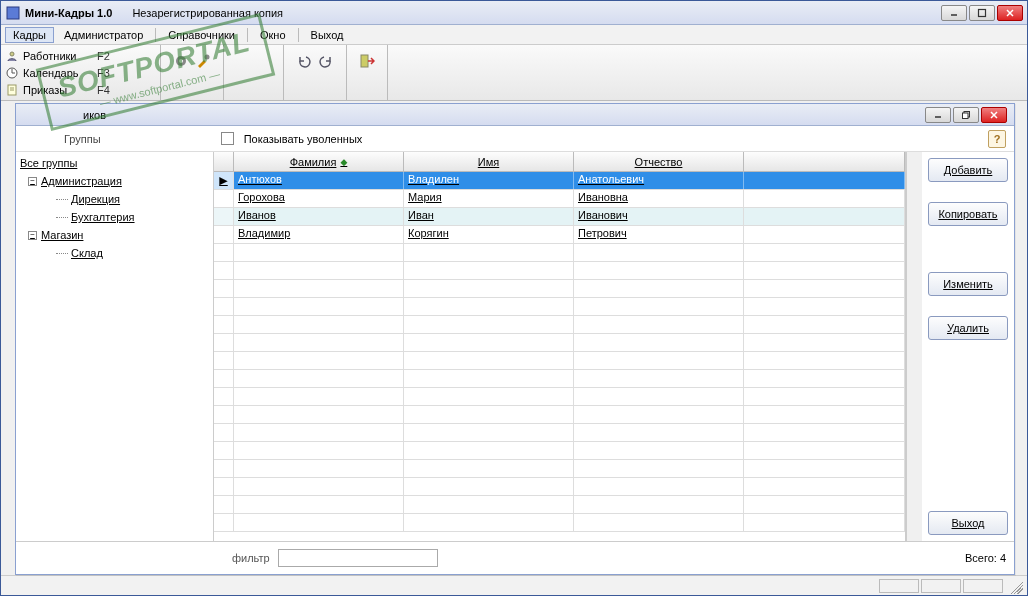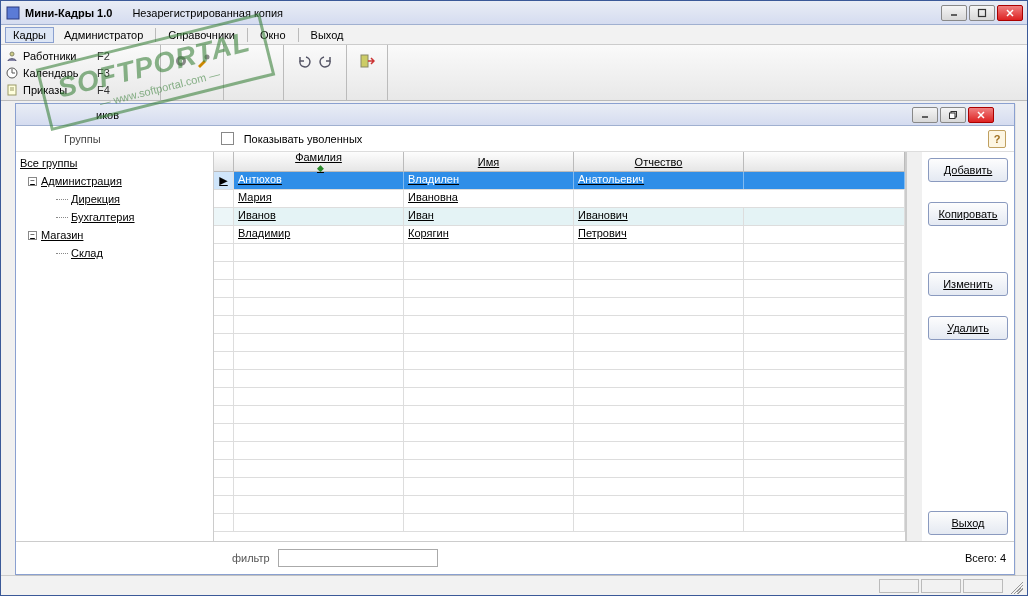--- a/index.html
+++ b/index.html
@@ -29,42 +29,42 @@
   .tool-row { display:flex; align-items:center; gap:4px; height: 17px; }
   .tool-row .icon { width:14px; height:14px; display:inline-flex; align-items:center; justify-content:center; }
   .tool-row .lbl { min-width: 70px; }
   .tool-row .hk { color:#333; }
   .tool-icons-row { display:flex; align-items:center; gap:6px; padding: 6px 8px; }
   .tool-icons-row .icon { width:16px; height:16px; display:inline-flex; align-items:center; justify-content:center; cursor:default;}
 
   
   .mdi-area { flex: 1; background: #f0f0f0; position: relative; padding: 2px; }
   .inner-window { position:absolute; left: 14px; top: 2px; width: 1000px; height: 472px; border:1px solid #8aa0d0; background:#fff; display:flex; flex-direction:column; box-shadow: 1px 1px 0 rgba(0,0,0,0.05);}
-  .inner-titlebar { height: 22px; background: linear-gradient(#e9edf5, #d5dcf0); display:flex; align-items:center; padding:0 20px; border-bottom:1px solid #a0b0d0;}
+  .inner-titlebar { height: 22px; background: linear-gradient(#e9edf5, #d5dcf0); display:flex; align-items:center; padding:0 7px; border-bottom:1px solid #a0b0d0;}
   .inner-titlebar .spacer { flex:1; }
 
   .inner-subbar { height: 26px; display:flex; align-items:center; padding: 0 8px; gap: 10px; border-bottom: 1px solid #ddd;}
   .chk { width:13px; height:13px; border:1px solid #888; background:#fff; display:inline-flex; align-items:center; justify-content:center;}
   .help-btn { width:18px; height:18px; border:1px solid #c0a060; background:#fdf6e3; border-radius:2px; display:flex; align-items:center; justify-content:center; margin-left:auto; color:#a07020; font-weight:bold;}
 
   .inner-body { flex:1; display:flex; overflow:hidden;text-decoration:underline;}
   .tree-pane { width: 198px; border-right:1px solid #ccc; overflow:auto; padding: 2px 0;}
   .tree-row { display:flex; align-items:center; height:18px; padding-left:4px; cursor:default; white-space:nowrap;}
   .tree-toggle { width:9px; height:9px; border:1px solid #888; display:inline-flex; align-items:center; justify-content:center; margin-right:4px; font-size:8px; line-height:8px;}
   .tree-dots { width:12px; height:1px; border-top:1px dotted #888; margin-right:3px;}
   .tree-indent-1 { padding-left: 12px; }
   .tree-indent-2 { padding-left: 40px; }
 
   .grid-pane { flex:1; display:flex; position:relative; }
   .grid-table-wrap { flex:1; display:flex; flex-direction:column; border-right:1px solid #ccc; position:relative;}
   .grid-header { display:flex; height: 20px; background: linear-gradient(#fdfdfd,#e6e6e6); border-bottom:1px solid #bbb;}
   .grid-header .col { border-right:1px solid #bbb; display:flex; align-items:center; justify-content:center; position:relative;}
   .sort-arrow { color:#2a8a2a; margin-left:4px; font-size:9px;}
   .col-w { width: 20px; }
-  .col-1 { width: 170px; flex-direction: column; }
+  .col-1 { width: 170px; }
   .col-2 { width: 170px; }
   .col-3 { width: 170px; }
   .col-rest { flex:1; }
   .grid-rows { flex:1; overflow:auto; }
   .grid-row { display:flex; height: 18px; border-bottom:1px solid #ddd;}
   .grid-row .cell { border-right:1px solid #ddd; padding: 1px 4px; overflow:hidden; white-space:nowrap;}
   .grid-row.selected { background:#2f8ee8; color:#fff;}
   .grid-row.selected .cell { border-right-color: rgba(255,255,255,0.4);}
   .grid-row.alt { background:#e4f3f5;}
   .row-marker { width:20px; display:flex; align-items:center; justify-content:center; border-right:1px solid #ddd; background:rgba(255,255,255,0.3); color:#000;}
@@ -301,20 +301,21 @@
             <div class="grid-rows" id="grid-rows">
                 <div class="grid-row selected">
                   <div class="row-marker">▶</div>
                   <div class="cell col-1">Антюхов</div>
                   <div class="cell col-2">Владилен</div>
                   <div class="cell col-3">Анатольевич</div>
                   <div class="cell col-rest"></div>
                 </div>
                 <div class="grid-row">
                   <div class="row-marker"></div>
+                  <div class="cell col-1">Горохова</div>
                   <div class="cell col-2">Мария</div>
                   <div class="cell col-3">Ивановна</div>
                   <div class="cell col-rest"></div>
                 </div>
                 <div class="grid-row alt">
                   <div class="row-marker"></div>
                   <div class="cell col-1">Иванов</div>
                   <div class="cell col-2">Иван</div>
                   <div class="cell col-3">Иванович</div>
                   <div class="cell col-rest"></div>

